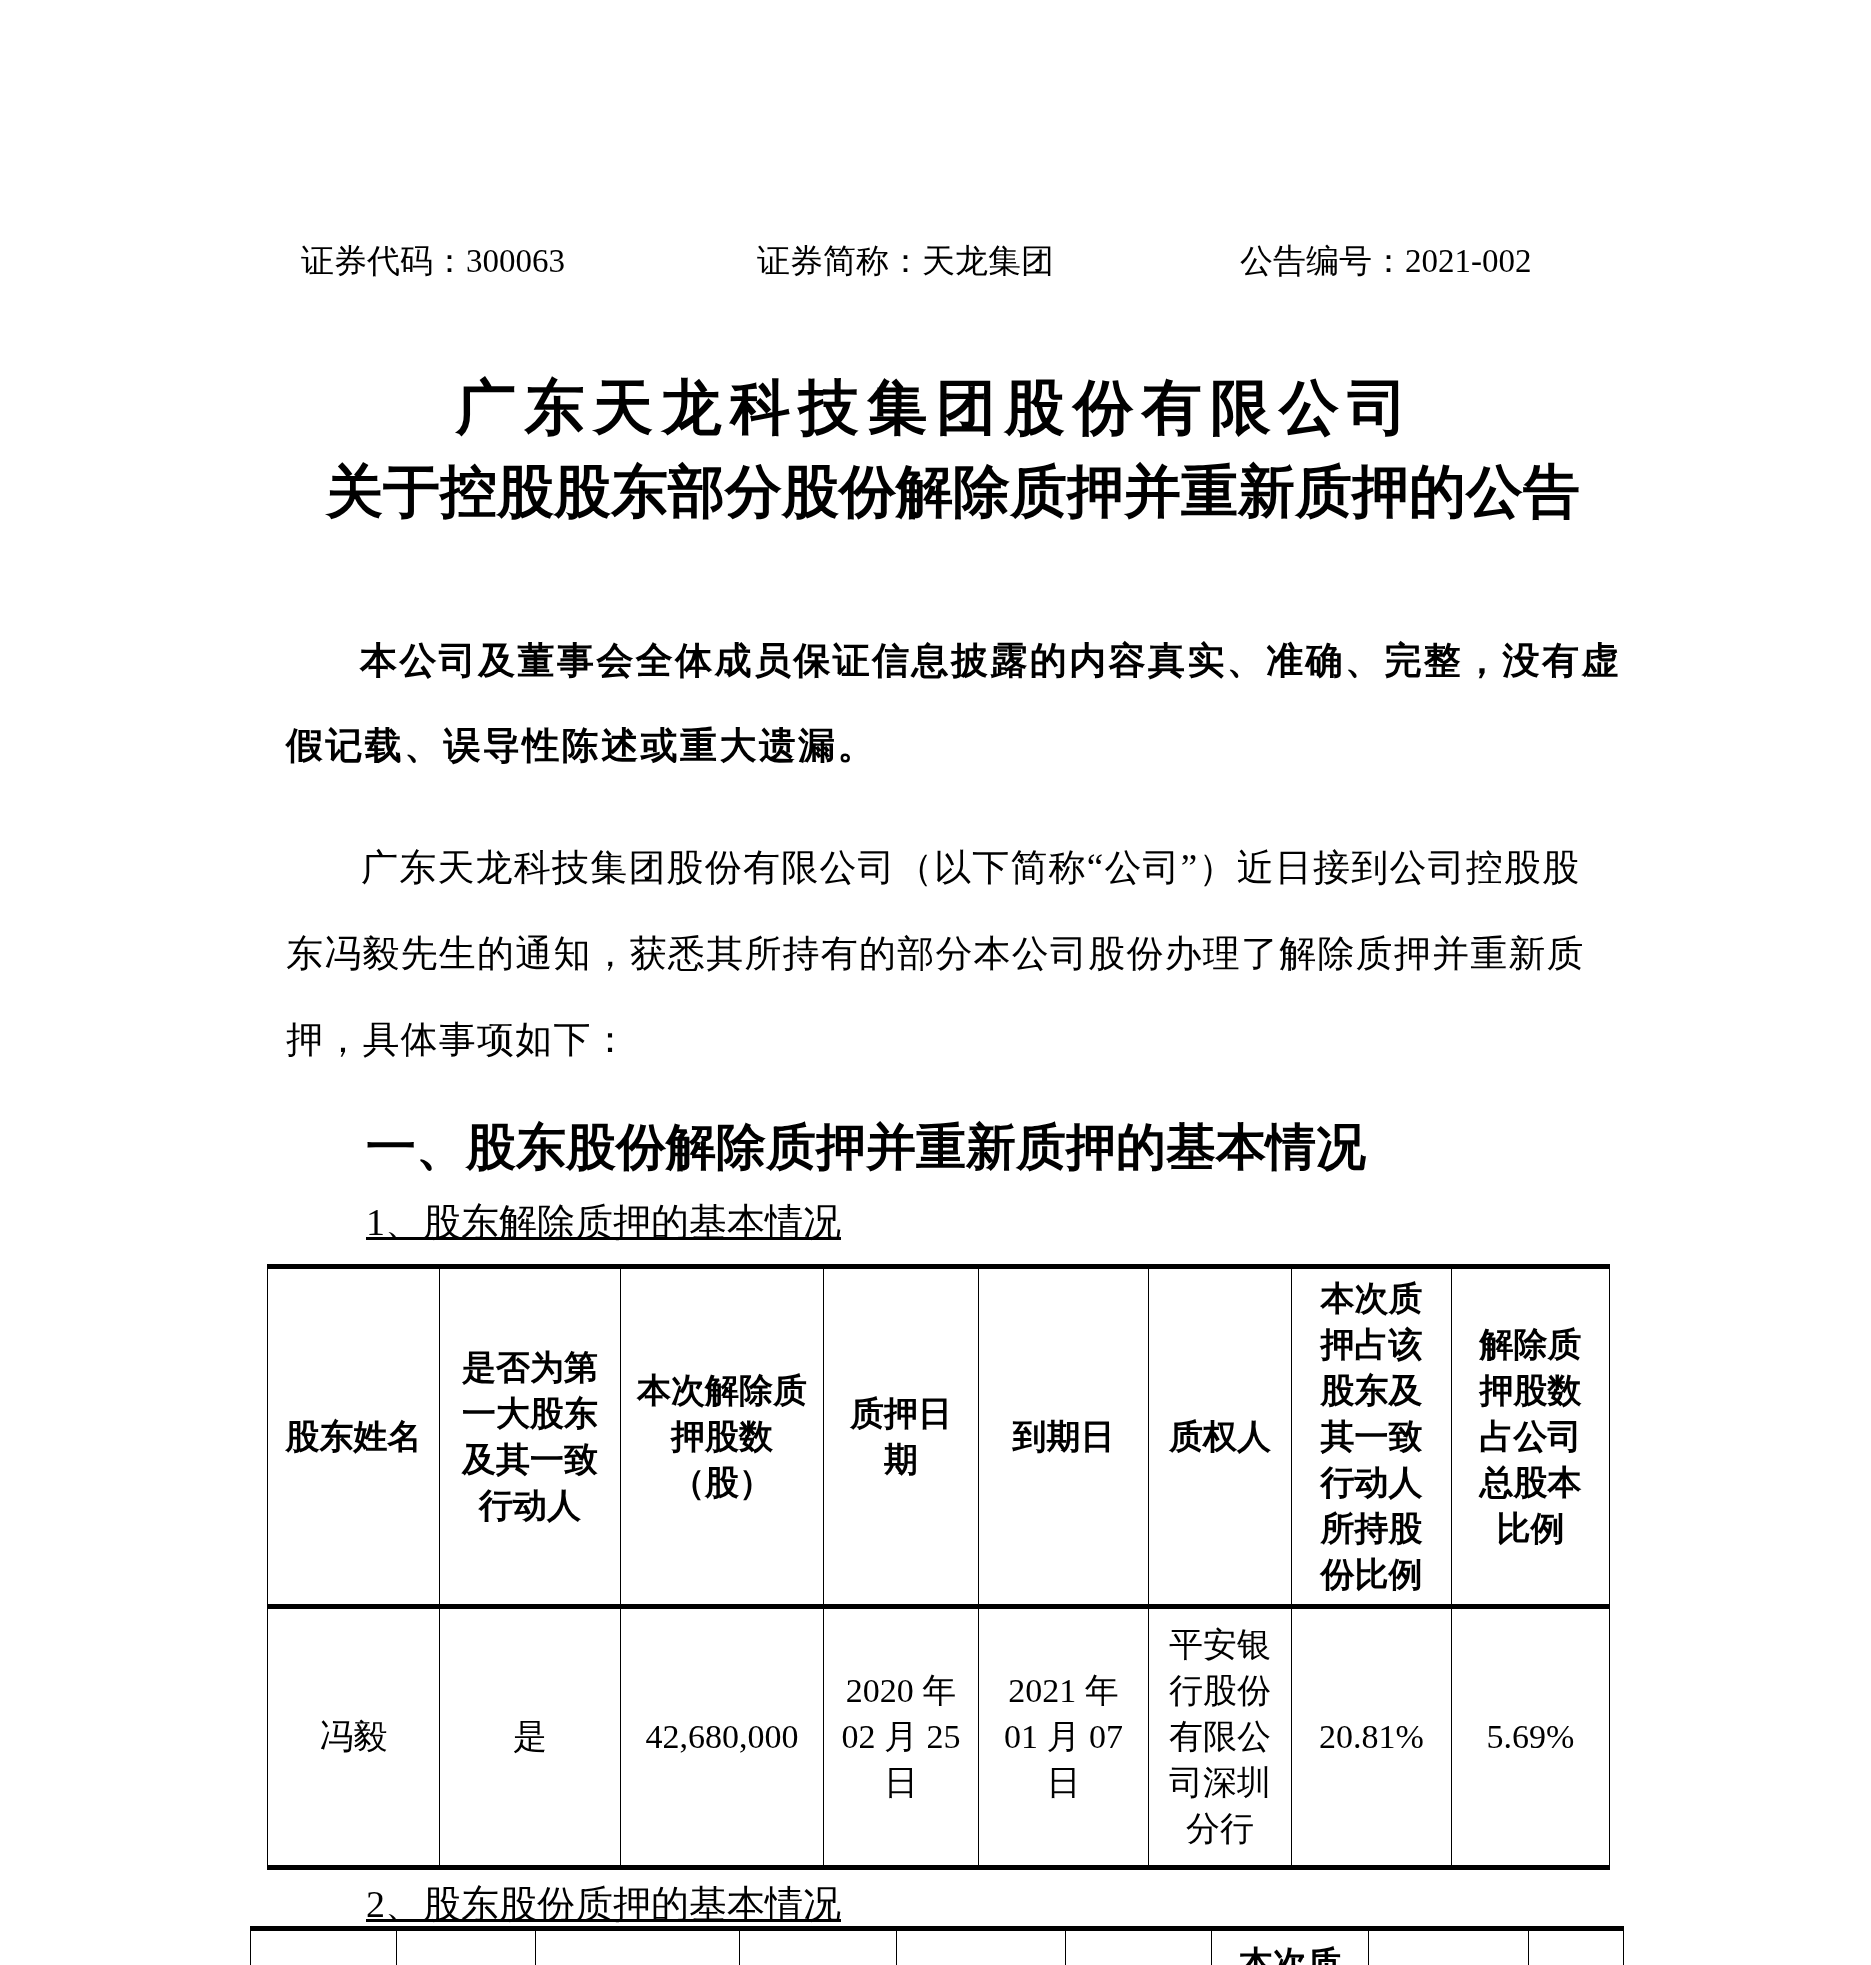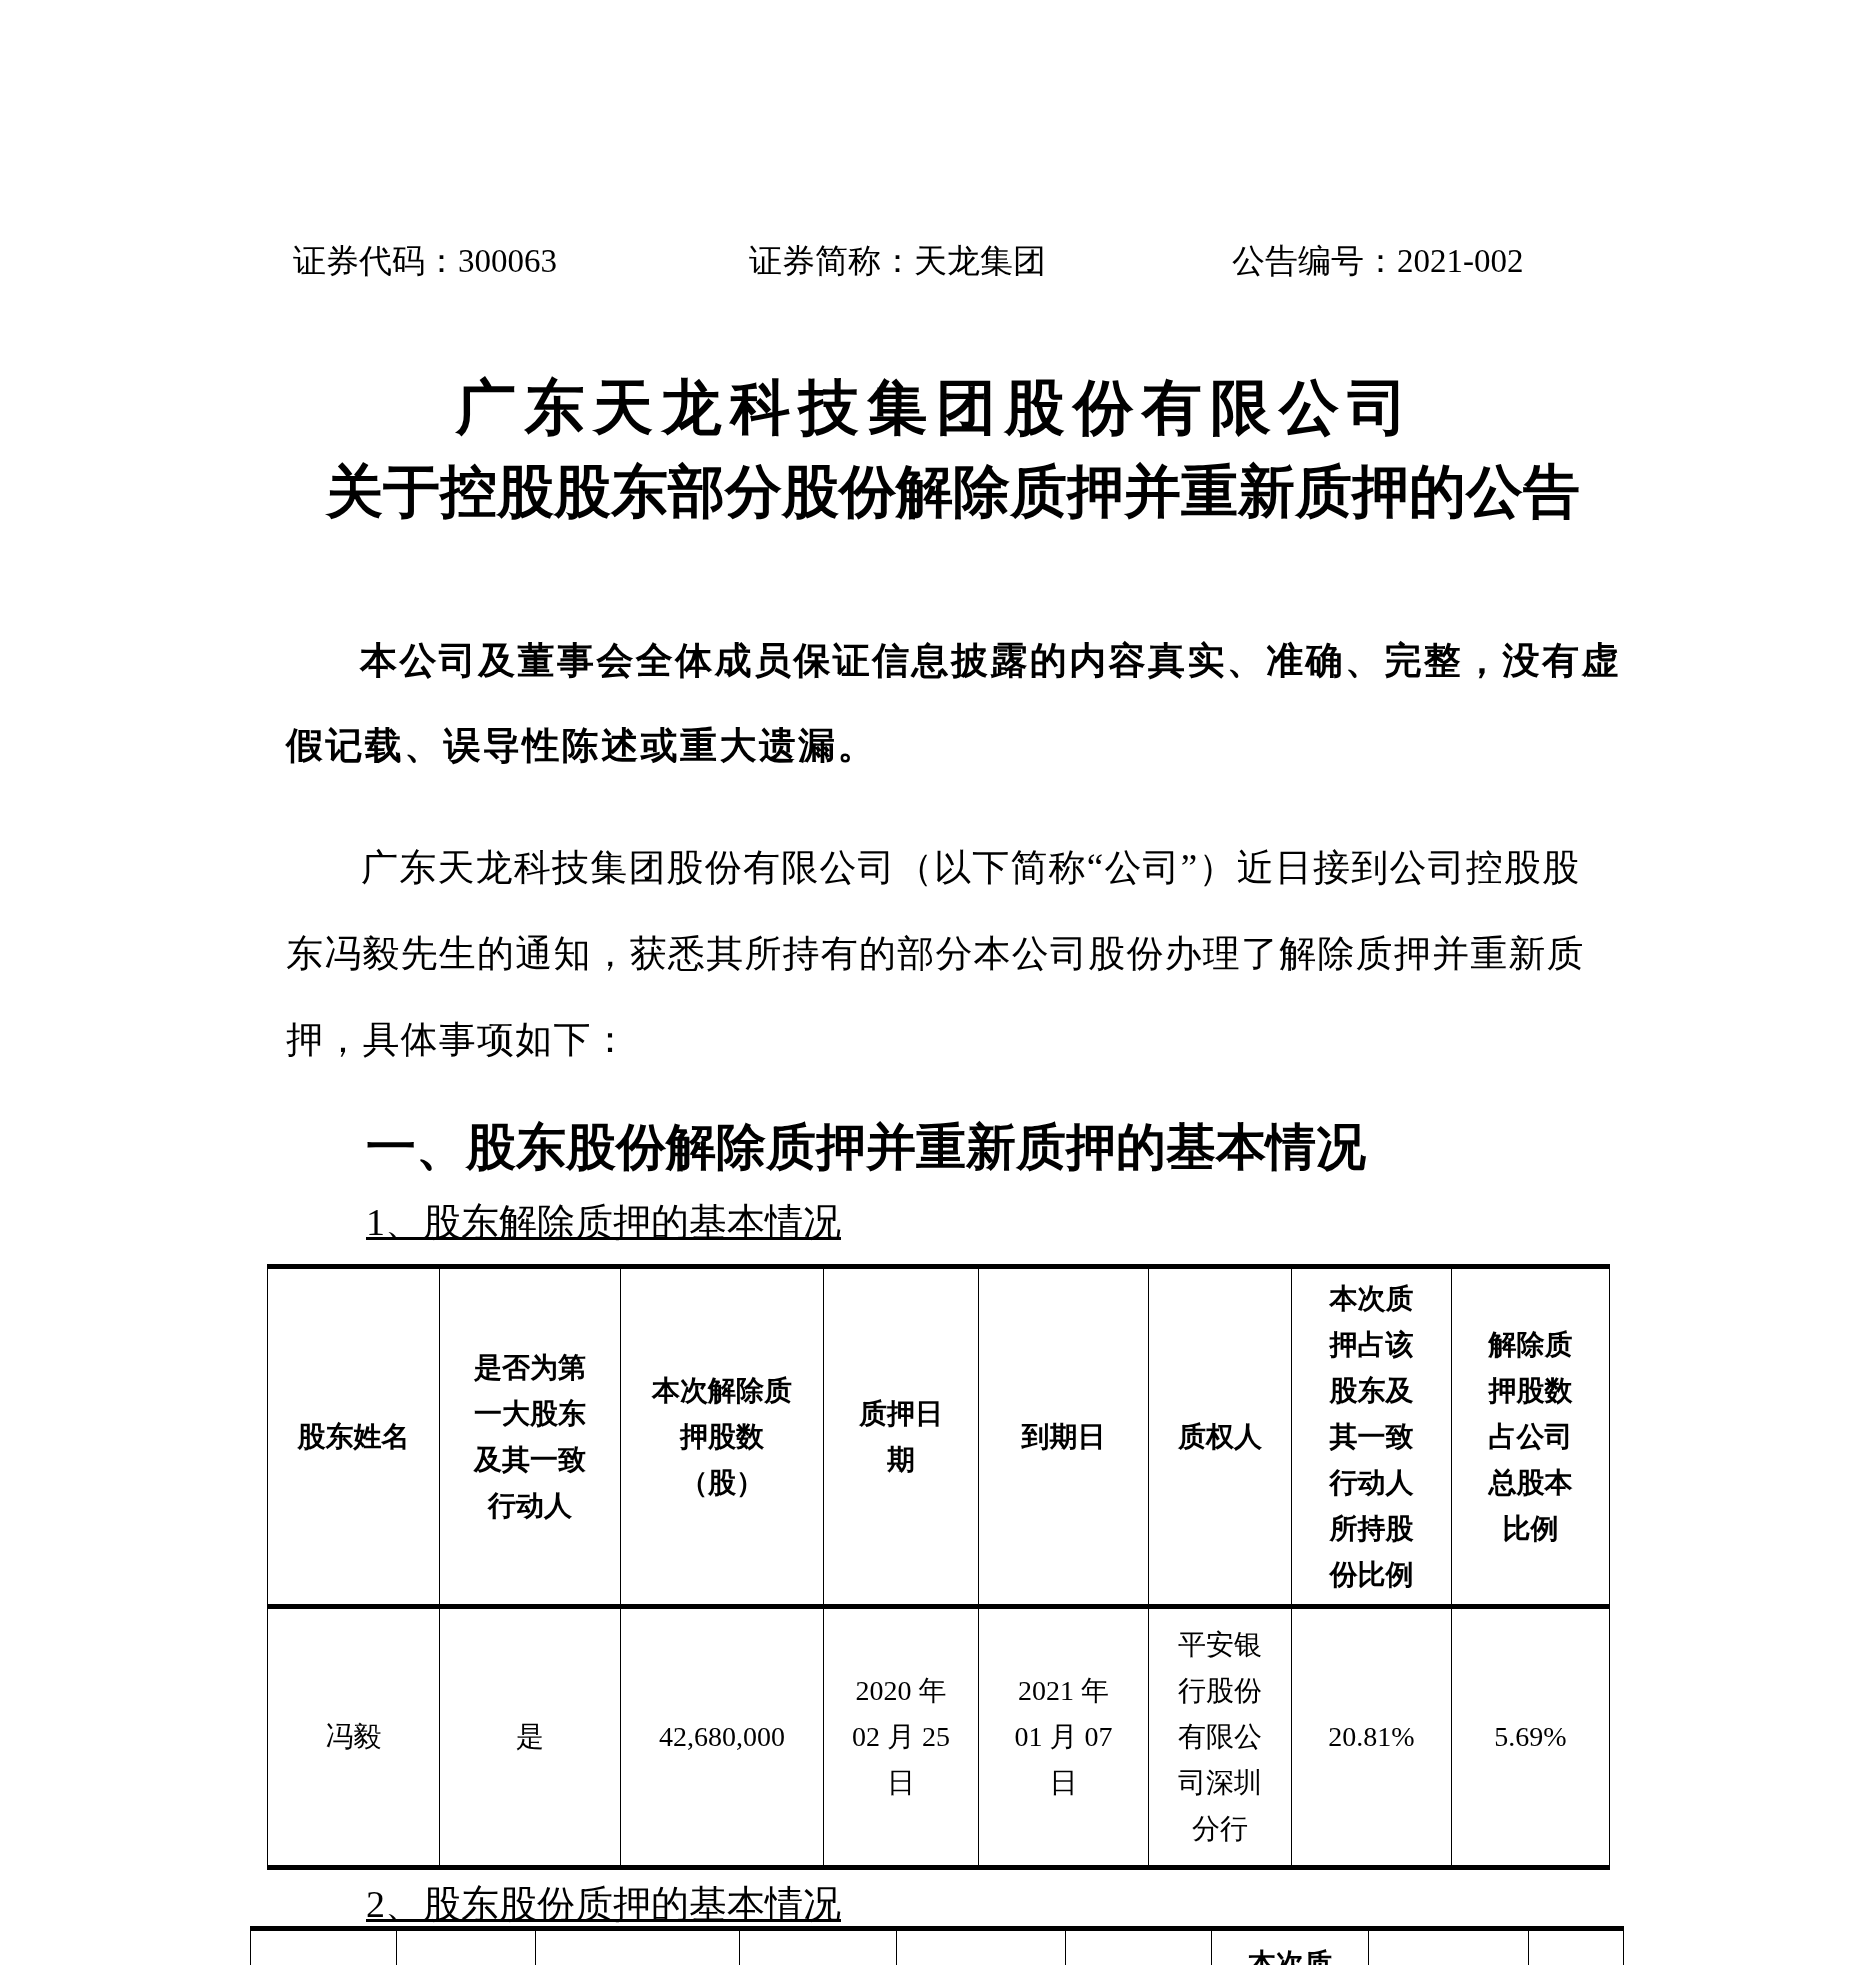--- a/index.html
+++ b/index.html
@@ -6,21 +6,21 @@
   .page{
     position:relative;
     width:1872px;height:2647px;
     background:#ffffff;
     overflow:hidden;
     font-family:"Liberation Serif","DejaVu Serif",serif;
     color:#000;
   }
   .abs{position:absolute;}
   
-  .doc-header{top:236px;left:0;width:1816px;height:51px;font-size:33px;line-height:51px;}
+  .doc-header{top:236px;left:8px;width:1816px;height:51px;font-size:33px;line-height:51px;}
   .doc-header span{position:absolute;top:0;white-space:nowrap;}
   .dh-code{left:293px;}
   .dh-abbr{left:749px;}
   .dh-no{left:1232px;}
   
   .title1{top:369px;left:0;width:1872px;text-align:center;font-size:60px;font-weight:bold;letter-spacing:8.6px;line-height:79px;white-space:nowrap;}
   .title2{top:452px;left:0;width:1872px;text-align:center;font-size:57px;font-weight:bold;line-height:79px;white-space:nowrap;margin-left:17px;}
   
   .declaration{top:618px;left:286px;width:1368px;font-size:37px;font-weight:bold;line-height:85px;letter-spacing:2.4px;text-indent:74px;white-space:pre-line;}
   
@@ -28,21 +28,21 @@
   
   .sec-heading{top:1120px;left:366px;font-size:50px;font-weight:bold;line-height:55px;white-space:nowrap;}
   .sub-heading{font-size:38px;line-height:55px;white-space:nowrap;left:366px;text-decoration:underline;}
   .sub1{top:1195px;}
   .sub2{top:1877px;text-align:right;}
   
   table.t{border-collapse:collapse;table-layout:fixed;}
   table.t td{
     border:1.6px solid #000;
     text-align:center;vertical-align:middle;
-    font-size:28px;line-height:46px;
+    font-size:34px;line-height:46px;
     padding:3.9px 3.1px;
     white-space:pre-line;
     overflow:hidden;
   }
   table.t tr.hdr td{border-top:5.5px solid #000;border-bottom:5.5px solid #000;font-weight:bold;}
   table.t tr.dat td{border-bottom:5.5px solid #000;}
   .tbl1{top:1264px;left:267px;}
   .tbl2{top:1926px;left:250px;}
 </style>
 </head>

